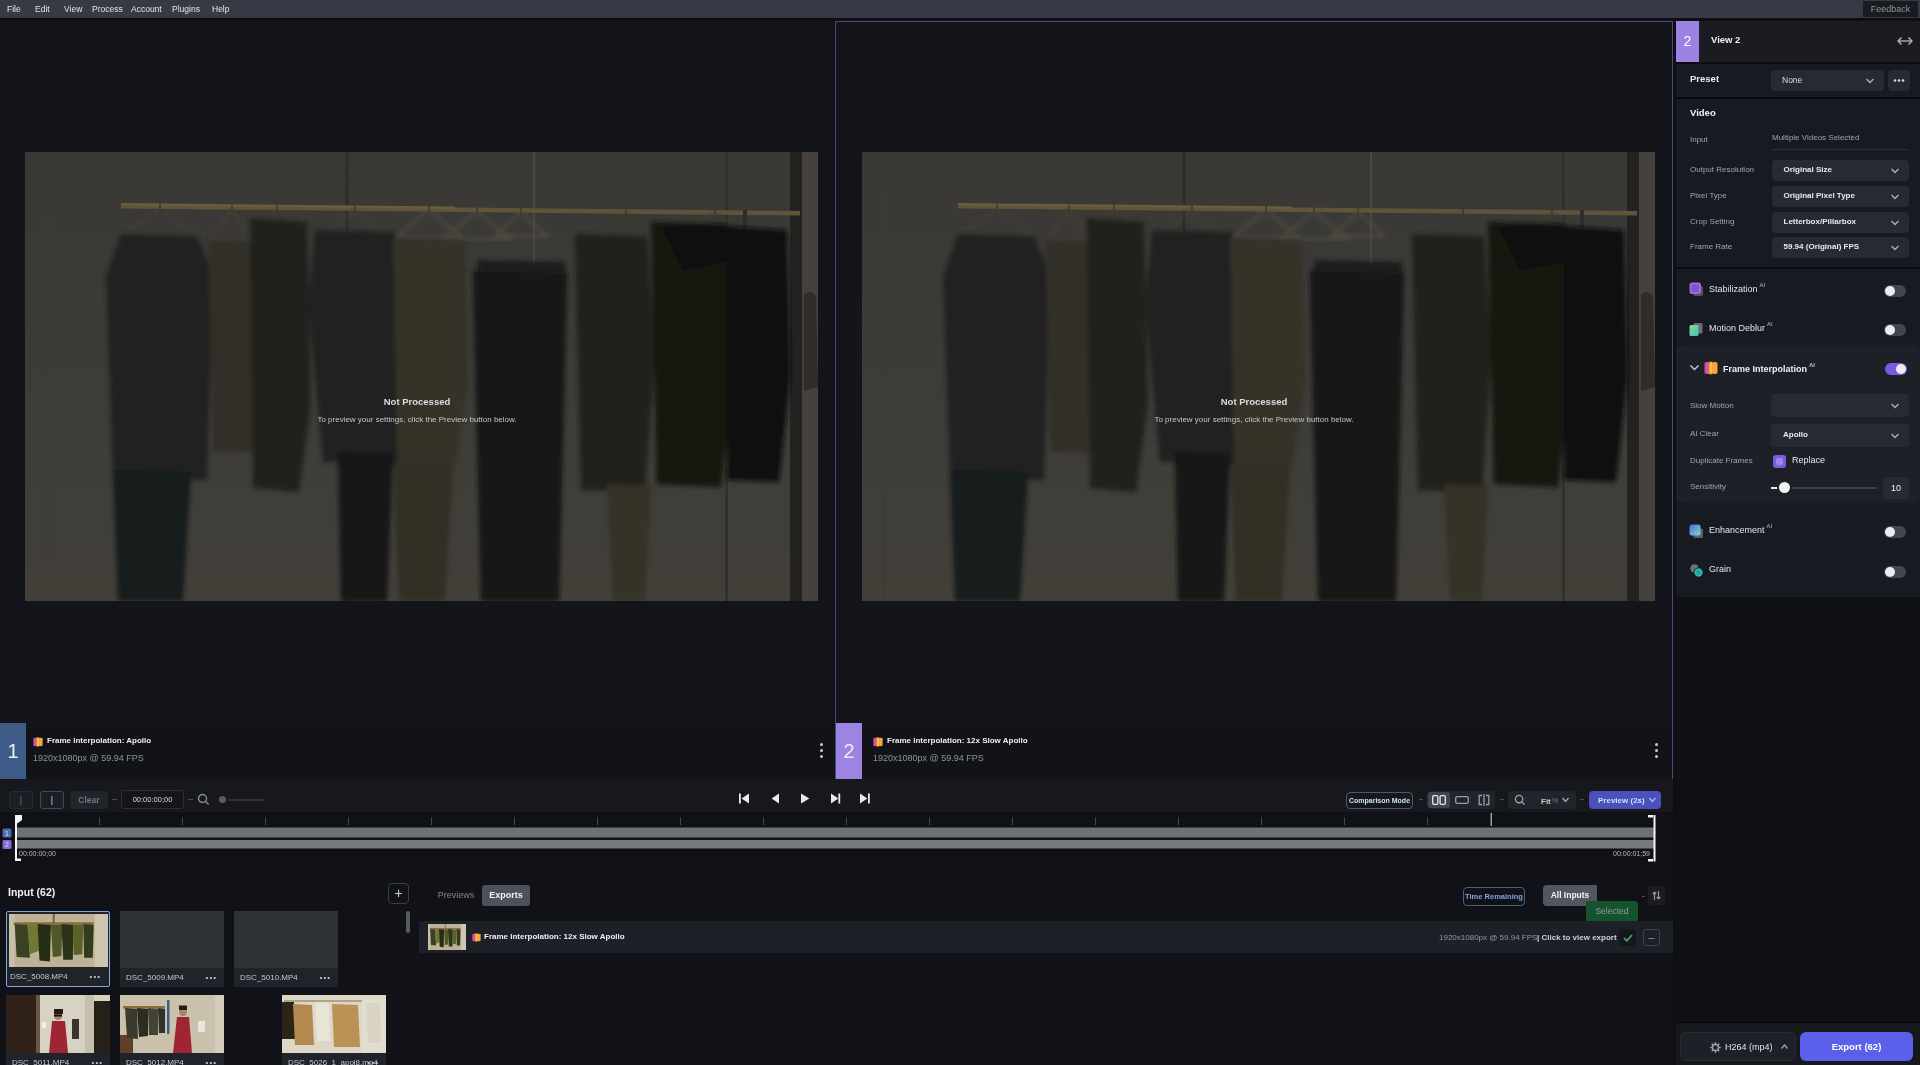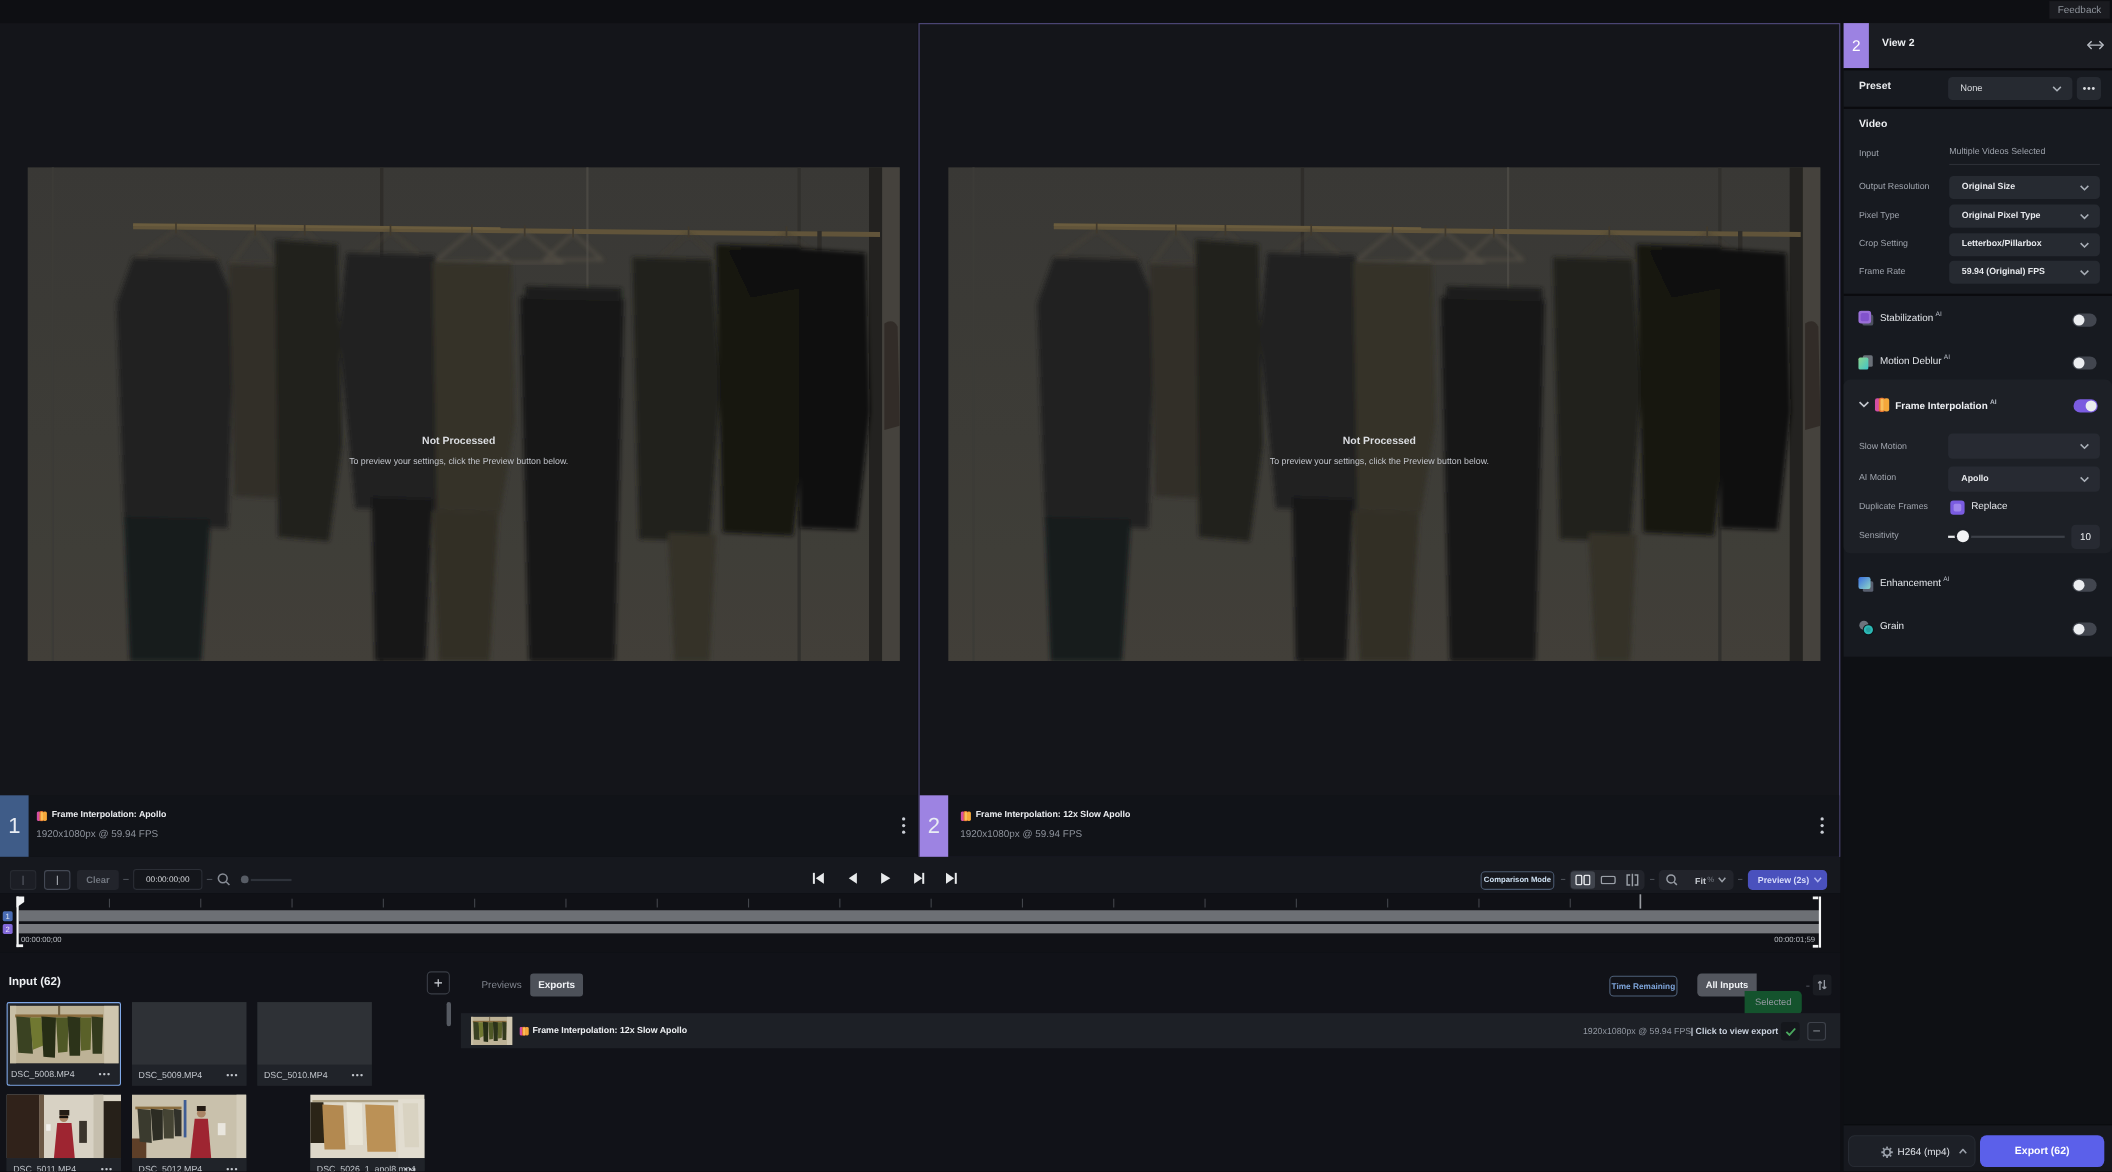--- a/index.html
+++ b/index.html
@@ -182,20 +182,29 @@
         <rect x="2" y="5" width="100" height="2" fill="#b0a488"></rect>
         <path d="M0,7 L12,7 L14,44 L0,44 Z" fill="#2b2417"></path>
         <path d="M11,9 L30,10 L32,50 L13,50 Z" fill="#b38950"></path>
         <path d="M33,7 L47,8 L48,46 L35,46 Z" fill="#e8e4d6"></path>
         <path d="M50,9 L76,10 L78,52 L52,52 Z" fill="#bb9156"></path>
         <rect x="80" y="4" width="24" height="54" fill="#e2ddd0"></rect>
         <path d="M84,8 L98,8 L99,48 L86,48 Z" fill="#d9d3c2"></path>
       </symbol>
     </defs>
   </svg>
+  <div class="a menubar">
+    <span style="left:7px">File</span>
+      <span style="left:35px">Edit</span>
+    <span style="left:64px">View</span>
+      <span style="left:92px">Process</span>
+    <span style="left:131px">Account</span>
+      <span style="left:172px">Plugins</span>
+    <span style="left:212px">Help</span>
+  </div>
   <div class="a feedback">Feedback</div>
   <div class="a pane" style="left:0;width:834px;">
     <svg class="a photo" style="left:25px" viewBox="0 0 793 449">
         <use href="#scene"></use>
       </svg>
     <div class="a np1">Not Processed</div>
     <div class="a np2">To preview your settings, click the Preview button below.</div>
     <div class="a lbar">
       <div class="a lbadge" style="background:#3f5c88">1</div>
       <svg class="a" style="left:33px;top:14px" width="10" height="10" viewBox="0 0 14 14">
@@ -491,21 +500,21 @@
     <div class="a tog on" style="left:209px;top:342px;">
         <i></i>
       </div>
     <span class="a slabel" style="left:14px;top:380px;">Slow Motion</span>
     <div class="a dd" style="left:95px;top:373px;width:138px;height:23px;background:#272a32;">
       <span class="a svalue" style="left:12px;top:5.5px;margin-top:28px;">12x</span>
       <svg class="a" style="left:119px;top:9px" width="10" height="6" viewBox="0 0 10 6">
           <polyline points="1.5,1 5,4.5 8.5,1" fill="none" stroke="#aab0b8" stroke-width="1.4"></polyline>
         </svg>
     </div>
-    <span class="a slabel" style="left:14px;top:408px;">AI Motion</span>
+    <span class="a slabel" style="left:14px;top:408px;">AI Clear</span>
     <div class="a dd" style="left:95px;top:403px;width:138px;height:23px;background:#272a32;">
       <span class="a svalue" style="left:12px;top:5.5px;">Apollo</span>
       <svg class="a" style="left:119px;top:9px" width="10" height="6" viewBox="0 0 10 6">
           <polyline points="1.5,1 5,4.5 8.5,1" fill="none" stroke="#aab0b8" stroke-width="1.4"></polyline>
         </svg>
     </div>
     <span class="a slabel" style="left:14px;top:435px;">Duplicate Frames</span>
     <div class="a" style="left:97px;top:433.5px;width:13px;height:13px;background:#7a5ce0;border-radius:3px;">
       <div class="a" style="left:3px;top:3px;width:7px;height:7px;background:#9f86ec;border-radius:1.5px;"></div>
     </div>

